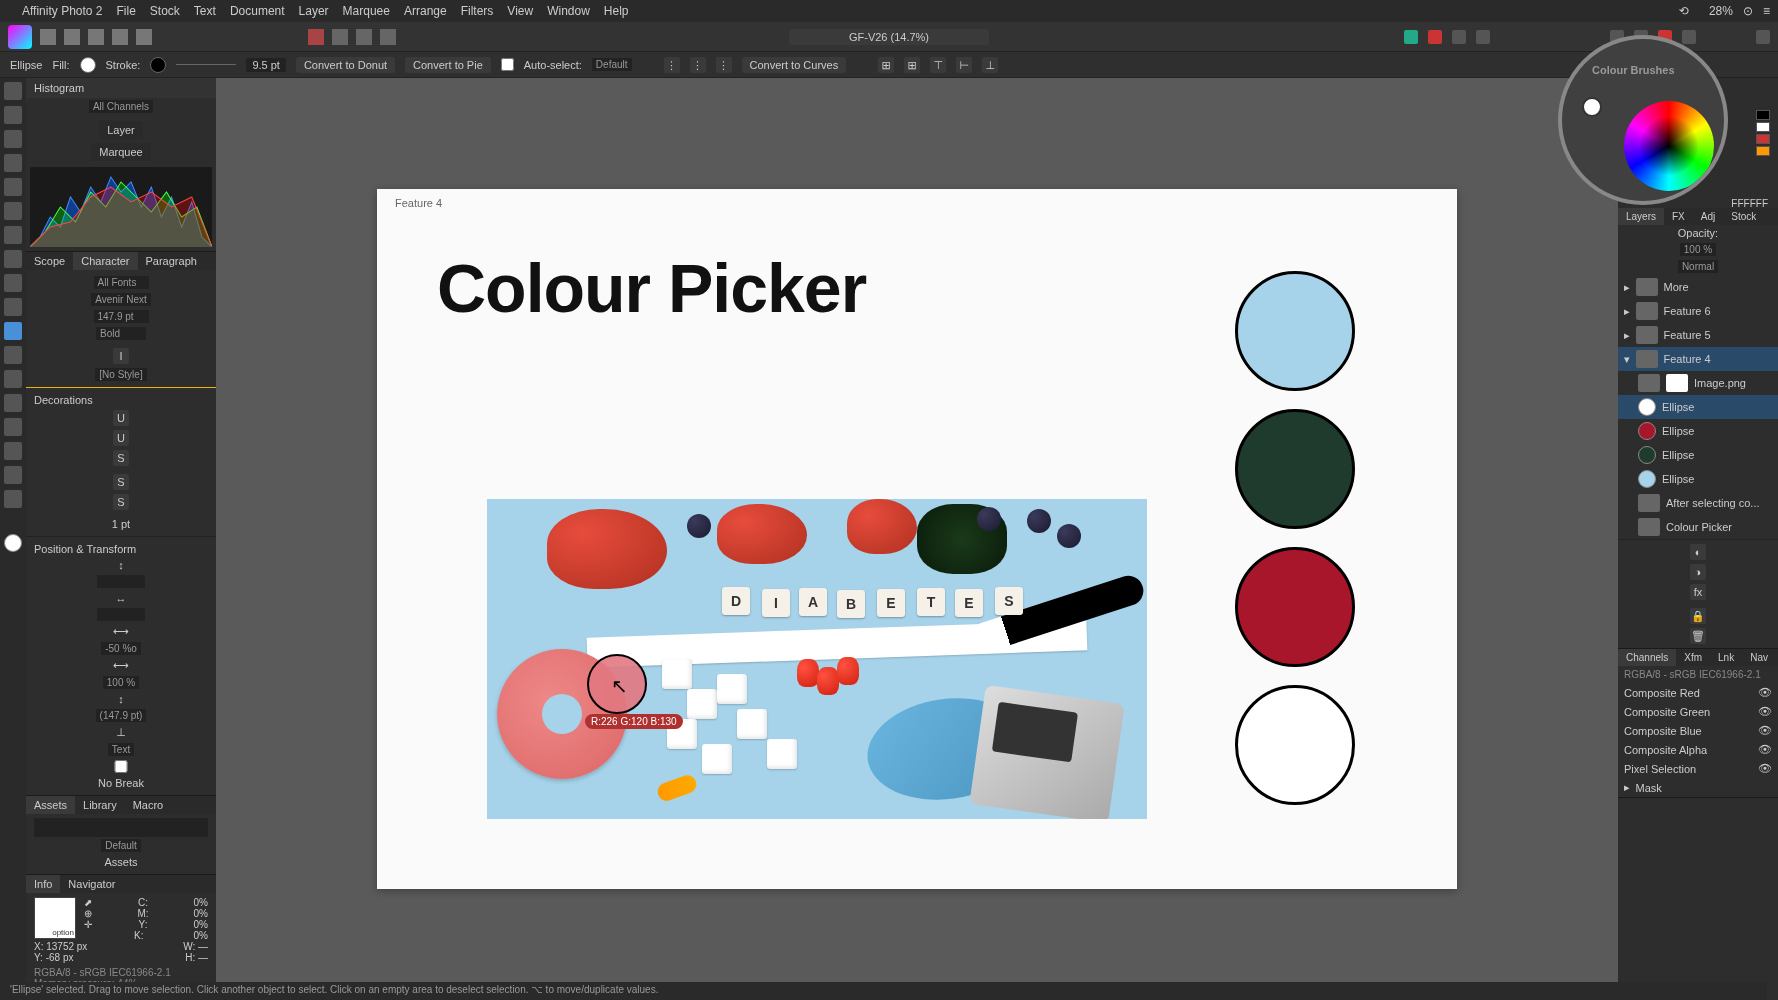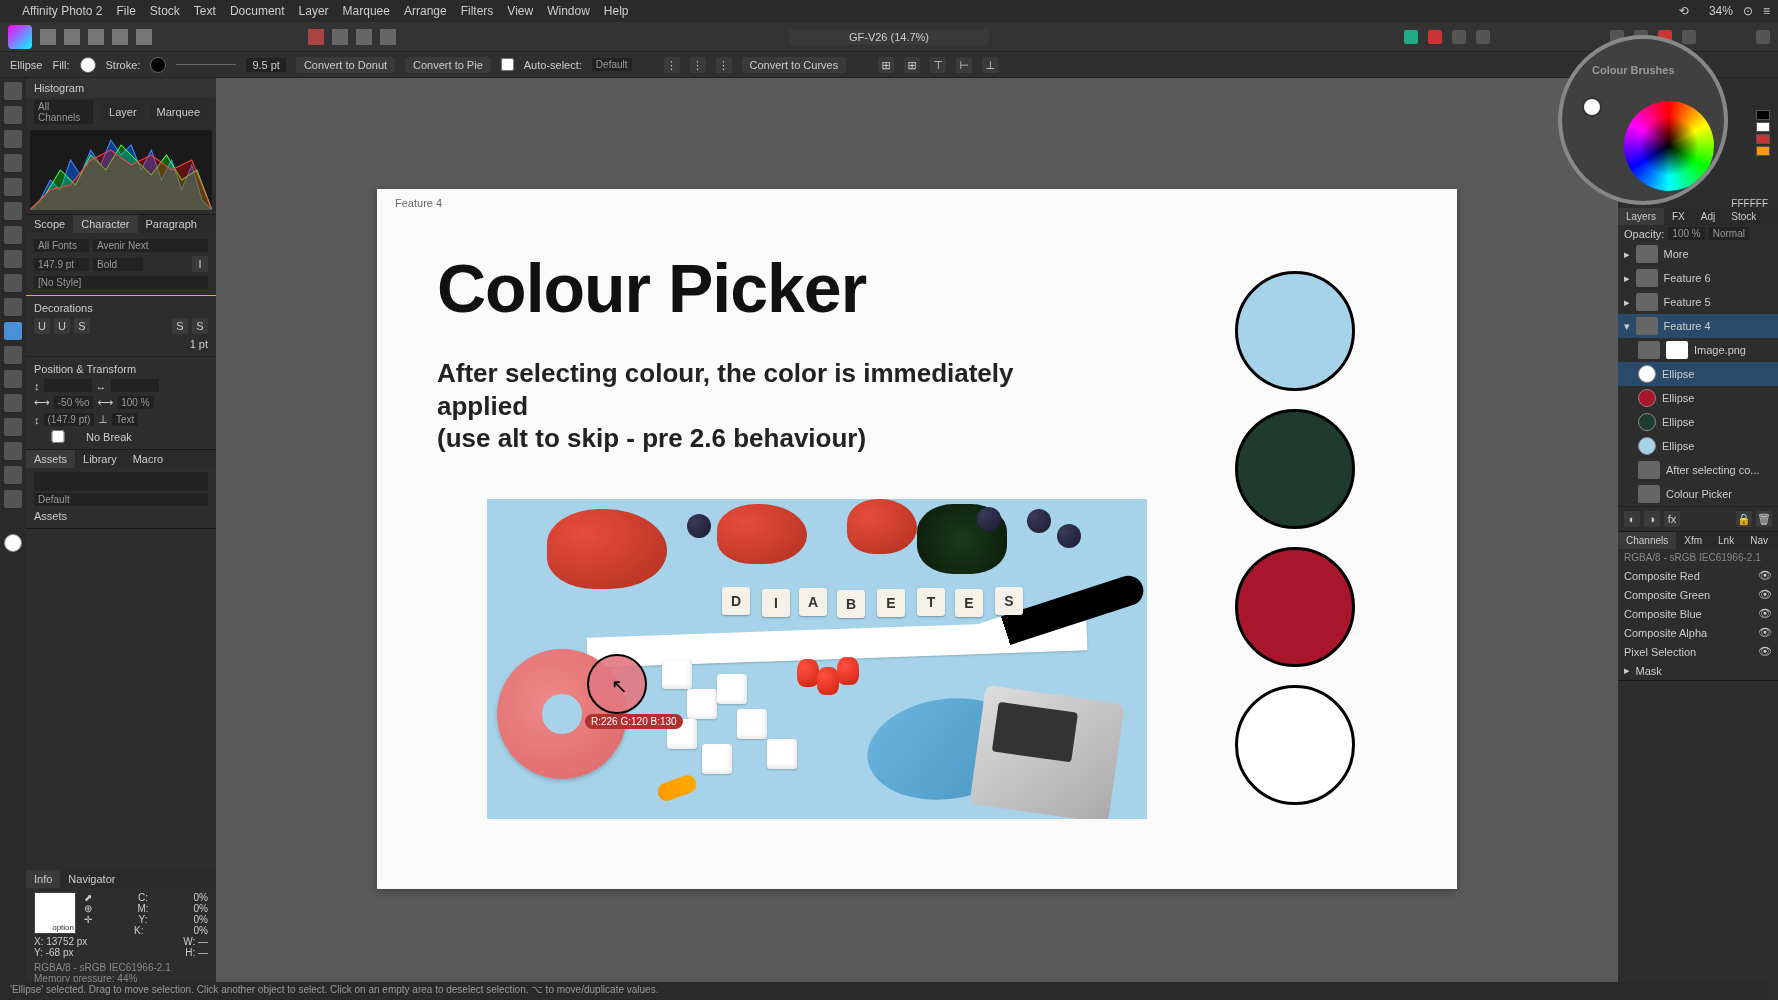--- a/index.html
+++ b/index.html
@@ -31,21 +31,21 @@
 .left-tools .tool.active { background: #4a90d9; }
 .left-tools .swatch-fg { width: 18px; height: 18px; border-radius: 50%; background: #fff; border: 1px solid #888; margin-top: 20px; }
 
 .left-panels { width: 190px; background: #2d2d2d; display: flex; flex-direction: column; font-size: 11px; overflow: hidden; }
 .panel { border-bottom: 1px solid #1a1a1a; }
 .panel-header { padding: 4px 8px; background: #333; font-weight: normal; }
 .panel-tabs { display: flex; gap: 0; background: #2a2a2a; }
 .panel-tab { padding: 3px 8px; background: #2a2a2a; }
 .panel-tab.active { background: #3a3a3a; }
 .panel-body { padding: 4px 8px; }
-.panel-row { display: flex; gap: 4px; align-items: center; padding: 2px 0; }
+.panel-row { display: flex; gap: 4px; align-items: center; padding: 2px 0; flex-direction: column; }
 .panel-row input { background: #222; border: none; color: #ccc; width: 48px; padding: 1px 3px; font-size: 10px; }
 .panel-row select, .select { background: #222; border: none; color: #999; padding: 1px 4px; font-size: 10px; }
 
 .histogram { height: 80px; background: #1a1a1a; margin: 4px; position: relative; overflow: hidden; border-radius: 2px; }
 .histogram svg { width: 100%; height: 100%; }
 
 .canvas-area { flex: 1; background: #5a5a5a; display: flex; align-items: center; justify-content: center; position: relative; }
 .page { background: #fafafa; width: 1080px; height: 700px; position: relative; box-shadow: 0 2px 8px rgba(0,0,0,.3); }
 .page-label { position: absolute; top: 8px; left: 18px; font-size: 11px; color: #666; }
 .page h1 { font-size: 68px; font-weight: 900; color: #111; position: absolute; top: 60px; left: 60px; letter-spacing: -1px; }
@@ -112,21 +112,21 @@
   <span>Layer</span>
   <span>Marquee</span>
   <span>Arrange</span>
   <span>Filters</span>
   <span>View</span>
   <span>Window</span>
   <span>Help</span>
   <div class="menubar-right">
     <span>⟲</span>
     <span></span>
-    <span>34%</span>
+    <span>28%</span>
     <span>⊙</span>
     <span>≡</span>
   </div>
 </div>
 
 <div class="toolbar">
   <span class="app-icon"></span>
   <span class="tool-icon" style="background:#777"></span>
   <span class="tool-icon" style="background:#777"></span>
   <span class="tool-icon" style="background:#777"></span>
@@ -348,24 +348,20 @@
         <div style="color:#888">Memory pressure: 44%</div>
         <div style="color:#888">Memory efficiency: 918%</div>
       </div>
     </div>
   </div>
 
   <div class="canvas-area">
     <div class="page">
       <div class="page-label">Feature 4</div>
       <h1>Colour Picker</h1>
-      <div class="sub">
-        <span>After selecting colour, the color is immediately applied</span><br>
-        <span>(use alt to skip - pre 2.6 behaviour)</span>
-      </div>
       <div class="photo">
         <div class="photo-content">
           <div class="strawberry" style="top:10px; left:60px"></div>
           <div class="strawberry" style="top:5px; left:230px; width:90px; height:60px"></div>
           <div class="strawberry" style="top:0px; left:360px; width:70px; height:55px"></div>
           <div style="position:absolute; top:5px; left:430px; width:90px; height:70px; background:radial-gradient(circle,#1a3a1a,#0a1a0a); border-radius:40%"></div>
           <div class="berry" style="top:15px; left:200px"></div>
           <div class="berry" style="top:10px; left:540px"></div>
           <div class="berry" style="top:25px; left:570px"></div>
           <div class="berry" style="top:8px; left:490px"></div>

